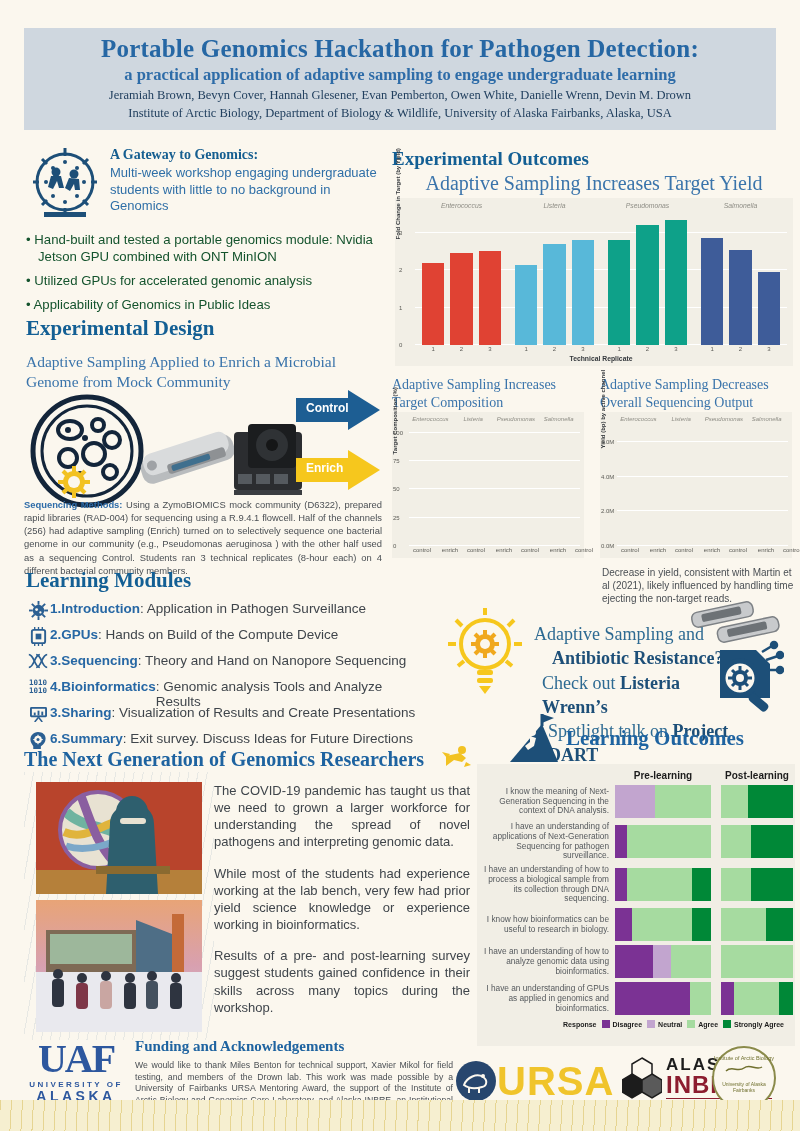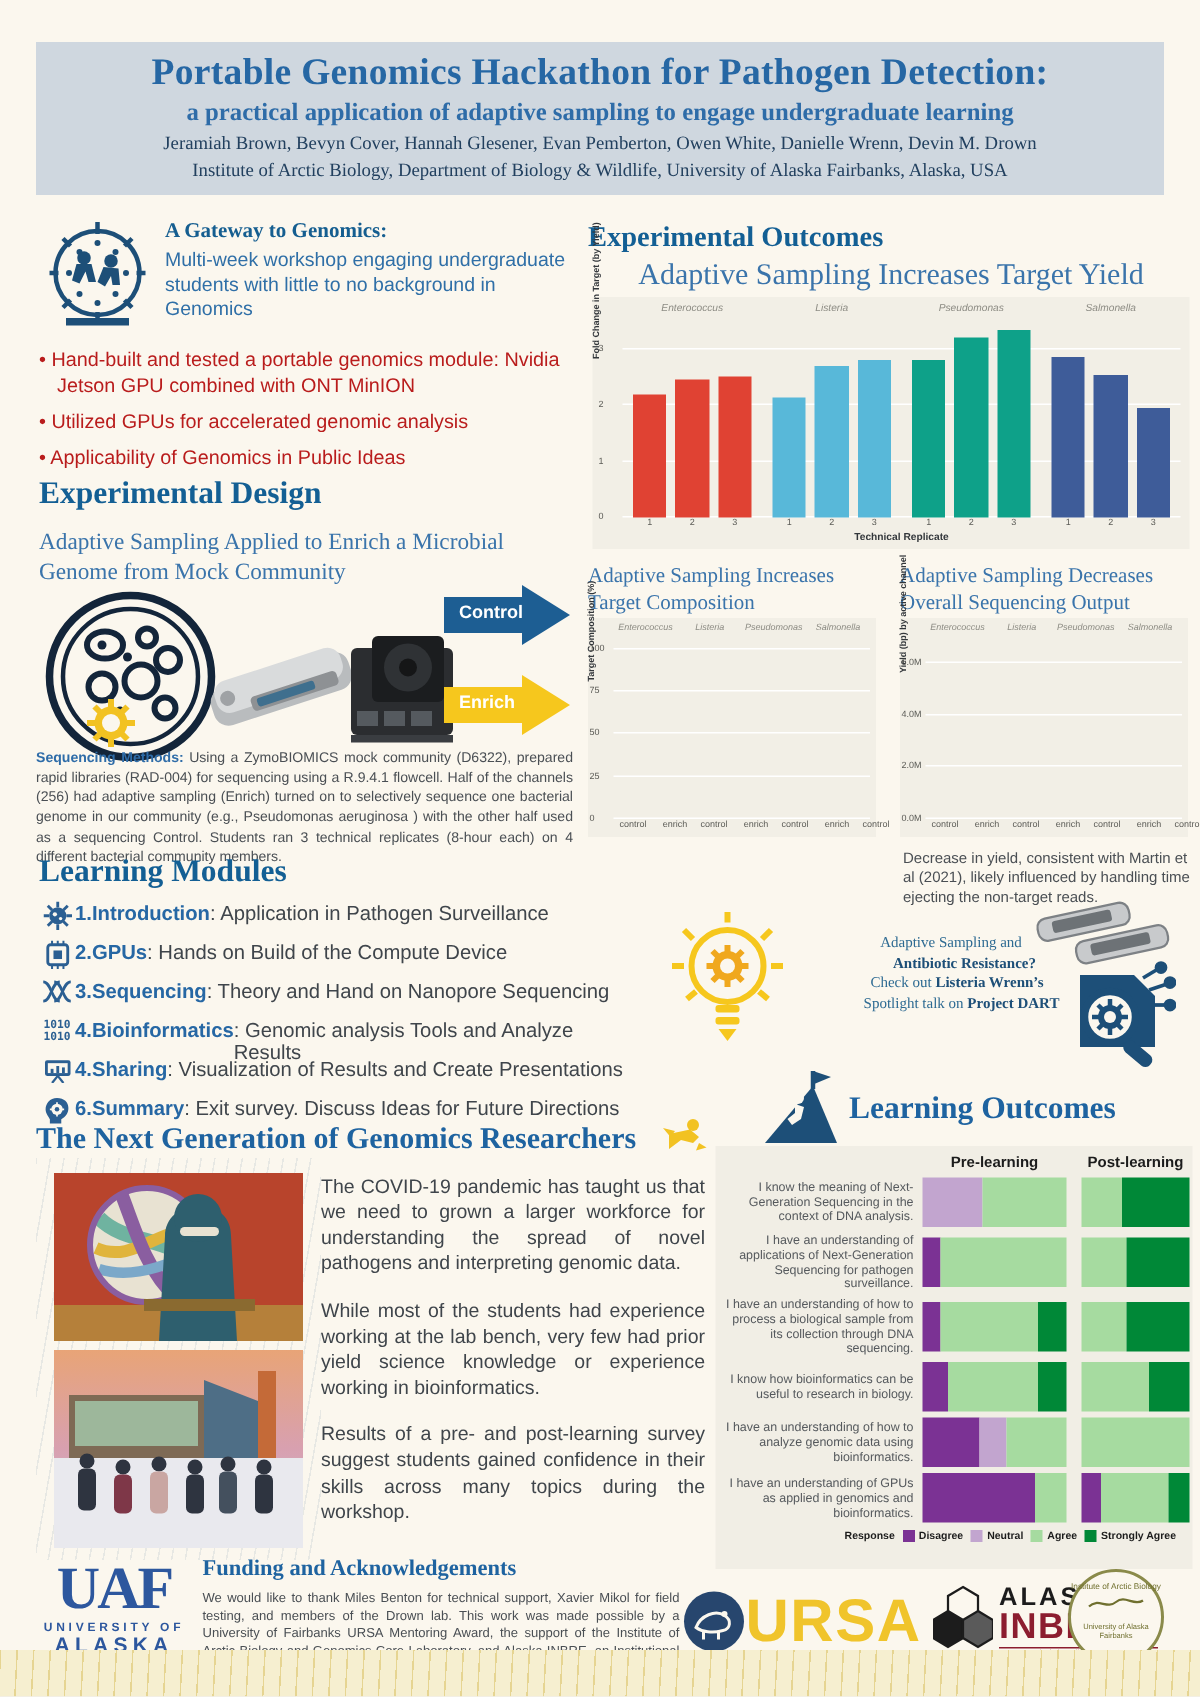--- a/index.html
+++ b/index.html
@@ -10,39 +10,39 @@
   .hdr{position:absolute;left:24px;top:28px;width:752px;height:102px;background:#cfd7df;text-align:center;}
   .hdr-title{font-family:Liberation Serif, serif;font-weight:bold;font-size:25px;color:#2667a4;margin-top:7px;letter-spacing:.2px;}
   .hdr-sub{font-family:"Liberation Serif",serif;font-weight:bold;font-size:16.5px;color:#2e6ca8;margin-top:2px;}
   .hdr-auth,.hdr-aff{font-family:"Liberation Serif",serif;font-size:12.5px;color:#22405f;margin-top:3px;}
 
   
   .gw-icon{position:absolute;left:26px;top:146px;}
   .gw-text{position:absolute;left:110px;top:147px;width:270px;}
   .gw-head{font-family:"Liberation Serif",serif;font-weight:bold;font-size:14px;color:#155e90;}
   .gw-desc{font-size:13px;line-height:1.28;color:#2f6fa7;margin-top:2px;}
-  .bullets{position:absolute;left:26px;top:231px;width:358px;font-size:13.2px;color:#b91c1c;line-height:1.3;}
+  .bullets{position:absolute;left:26px;top:231px;width:358px;font-size:13.2px;color:#14532d;line-height:1.3;}
   .bullets div{padding-left:12px;text-indent:-12px;margin-bottom:7px;}
   .bullets div::before{content:"• ";}
   .sec-head{position:absolute;font-family:"Liberation Serif",serif;font-weight:bold;font-size:21px;color:#135f94;}
   .ed-sub{position:absolute;left:26px;top:352px;width:330px;font-family:"Liberation Serif",serif;font-size:15.5px;line-height:1.3;color:#3a74ab;}
   .arrow{position:absolute;width:84px;height:40px;}
   .arrow .lbl{position:absolute;left:10px;top:11px;font-size:12px;font-weight:bold;color:#fff;z-index:2;}
   .methods{position:absolute;left:24px;top:498px;width:358px;font-size:9.4px;line-height:1.4;color:#4a4f54;text-align:justify;}
   .methods b{color:#2e6ca8;}
 
   
   .mods{position:absolute;left:26px;top:601px;width:404px;}
   .mod{display:flex;margin-bottom:6px;height:20px;}
   .mod .mico{width:24px;flex:0 0 24px;text-align:center;}
   .mod .mlab{font-weight:bold;color:#2667a4;font-size:13.5px;white-space:pre;}
   .mod .mtxt{color:#3f454b;font-size:13.5px;}
 
   
-  .callout-text{position:absolute;left:534px;top:622px;width:200px;font-family:"Liberation Serif",serif;font-size:10px;line-height:1.35;color:#2d6a92;text-align:center;}
+  .callout-text{position:absolute;left:534px;top:622px;width:200px;font-family:"Liberation Serif",serif;font-size:18px;line-height:1.35;color:#2d6a92;}
   .callout-text .b{font-weight:bold;color:#1d4f78;}
   .callout-text .l2{padding-left:18px;}
   .callout-text .l3{padding-left:8px;}
   .callout-text .l4{padding-left:14px;}
 
   
   .topo-bg{position:absolute;left:24px;top:772px;width:190px;height:268px;
     background-image:repeating-linear-gradient(100deg,rgba(110,140,165,.14) 0 1px,transparent 1px 9px);}
   .ng-text{position:absolute;left:214px;top:782px;width:256px;font-size:13px;line-height:1.32;color:#3f454b;text-align:justify;}
   .ng-text p{margin:0 0 14px 0;}
@@ -285,21 +285,21 @@
     <div class="mod">
       <span class="mico"><svg width="19" height="17" viewBox="0 0 20 18">
             <rect x="1" y="2" width="18" height="11" rx="1.5" fill="#2b5f92"></rect>
             <rect x="3" y="4" width="14" height="7" fill="#fbf7ee"></rect>
             <rect x="5" y="8" width="2" height="3" fill="#2b5f92"></rect>
             <rect x="9" y="6" width="2" height="5" fill="#2b5f92"></rect>
             <rect x="13" y="7" width="2" height="4" fill="#2b5f92"></rect>
             <line x1="10" y1="13" x2="6" y2="18" stroke="#2b5f92" stroke-width="1.6"></line>
             <line x1="10" y1="13" x2="14" y2="18" stroke="#2b5f92" stroke-width="1.6"></line>
           </svg></span>
-      <span class="mlab">4.Sharing</span>
+      <span class="mlab">3.Sharing</span>
         <span class="mtxt">: Visualization of Results and Create Presentations</span>
     </div>
     <div class="mod">
       <span class="mico"><svg width="18" height="19" viewBox="0 0 18 20">
             <path d="M9 1 C4 1 1 5 1 9 C1 12 3 14 4 16 L4 19 L12 19 L12 16 C15 14 17 12 17 8 C17 4 14 1 9 1 Z" fill="#2b5f92"></path>
             <circle cx="9" cy="9" r="4" fill="#fbf7ee"></circle>
             <circle cx="9" cy="9" r="1.6" fill="#2b5f92"></circle>
             <g stroke="#fbf7ee" stroke-width="1.2">
               <line x1="9" y1="4" x2="9" y2="6"></line>
               <line x1="9" y1="12" x2="9" y2="14"></line>

